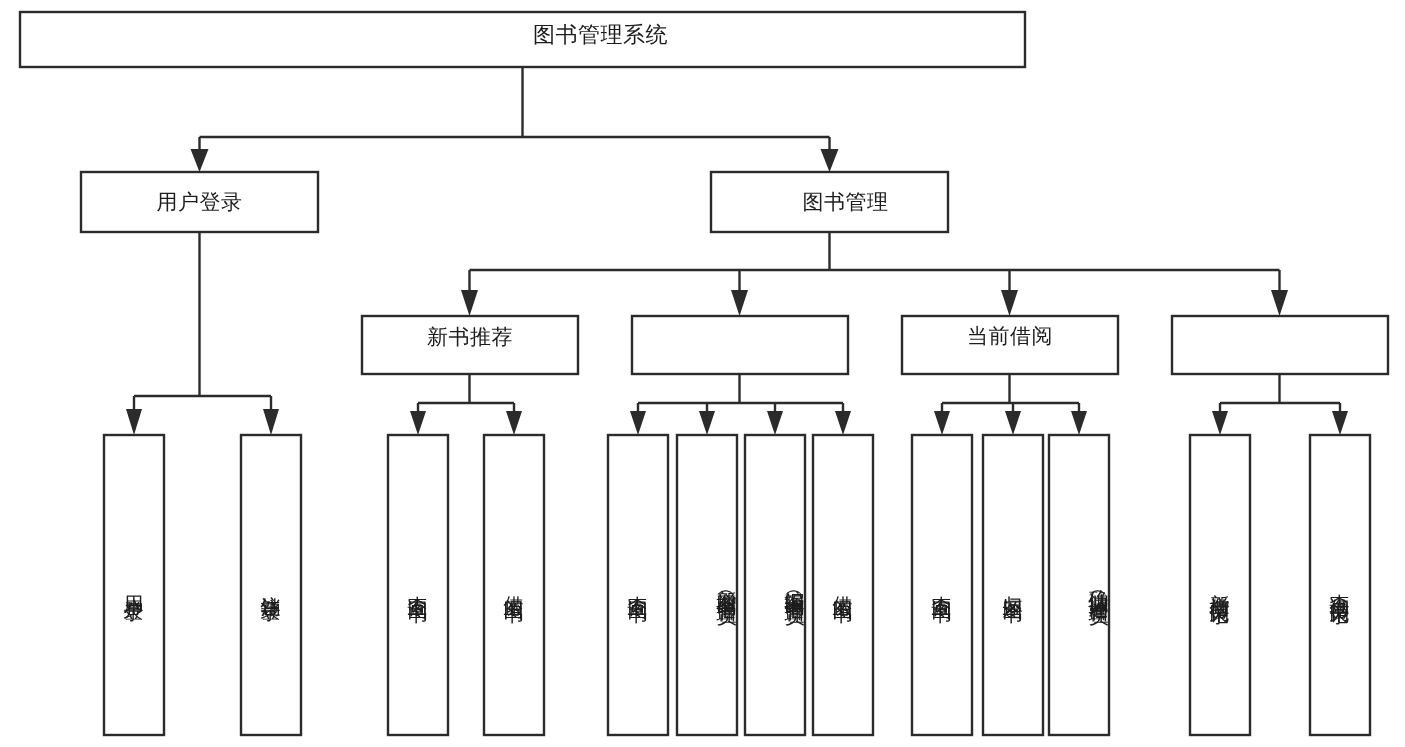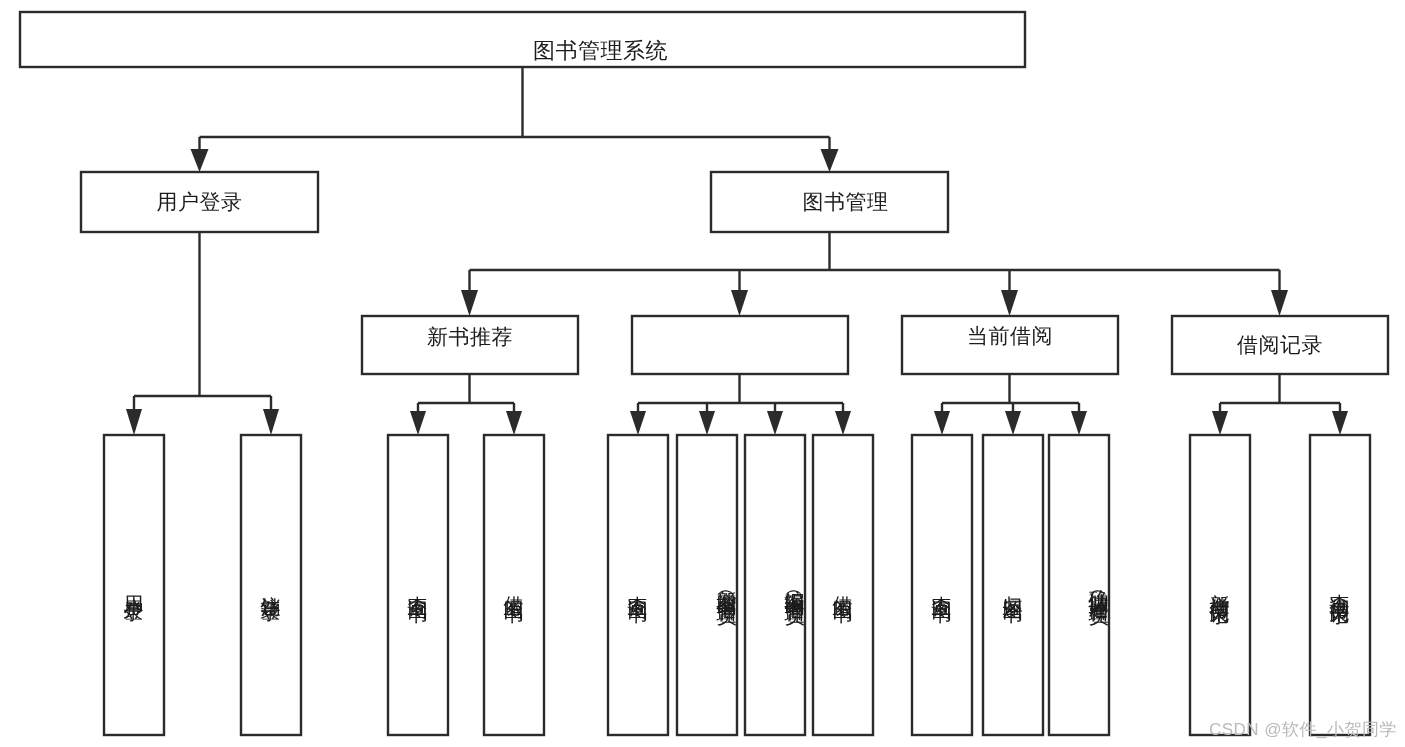--- a/index.html
+++ b/index.html
@@ -190,32 +190,31 @@
     <g>
       <path class="connector" d="M 1279.5 374 L 1279.5 403"></path>
       <path class="connector" d="M 1220 403 L 1340 403"></path>
       <path class="connector" d="M 1220 403 L 1220 413"></path>
       <path class="connector" d="M 1340 403 L 1340 413"></path>
       <polygon class="arrow-head" points="1212,411 1228,411 1220,435"></polygon>
       <polygon class="arrow-head" points="1332,411 1348,411 1340,435"></polygon>
     </g>
   </svg>
 
-  <div class="node-label root-label" style="left:20px; top:24px; width:1161px; height:55px;">图书管理系统</div>
+  <div class="node-label root-label" style="left:20px; top:8px; width:1161px; height:55px;">图书管理系统</div>
 
   <div class="node-label" style="left:81px; top:172px; width:237px; height:60px;">用户登录</div>
 
   <div class="node-label" style="left:711px; top:172px; width:269px; height:60px;">图书管理</div>
 
   <div class="node-label" style="left:362px; top:316px; width:216px; height:42px;">新书推荐</div>
 
 
   <div class="node-label" style="left:902px; top:316px; width:216px; height:40px;">当前借阅</div>
 
-  <div class="node-label" style="left:1172px; top:316px; width:216px; height:58px;">借阅记录</div>
 
   <div class="leaf-label" style="left:104px; top:435px; width:60px; height:300px;">用户登录</div>
 
   <div class="leaf-label" style="left:241px; top:435px; width:60px; height:300px;">注销登录</div>
 
   <div class="leaf-label" style="left:388px; top:435px; width:60px; height:300px;">查询图书</div>
 
   <div class="leaf-label" style="left:484px; top:435px; width:60px; height:300px;">借阅图书</div>
 
   <div class="leaf-label" style="left:608px; top:435px; width:60px; height:300px;">查询图书</div>
@@ -229,15 +228,14 @@
   <div class="leaf-label" style="left:912px; top:435px; width:60px; height:300px;">查询图书</div>
 
   <div class="leaf-label" style="left:983px; top:435px; width:60px; height:300px;">归还图书</div>
 
   <div class="leaf-label" style="left:1049px; top:435px; width:60px; height:300px; align-items:flex-start;">确认归还（管理员）</div>
 
   <div class="leaf-label" style="left:1190px; top:435px; width:60px; height:300px;">新增借阅记录</div>
 
   <div class="leaf-label" style="left:1310px; top:435px; width:60px; height:300px;">查询借阅记录</div>
 
-  <div id="watermark">CSDN @软件_小贺同学</div>
 
 </div>
 
 </body></html>

